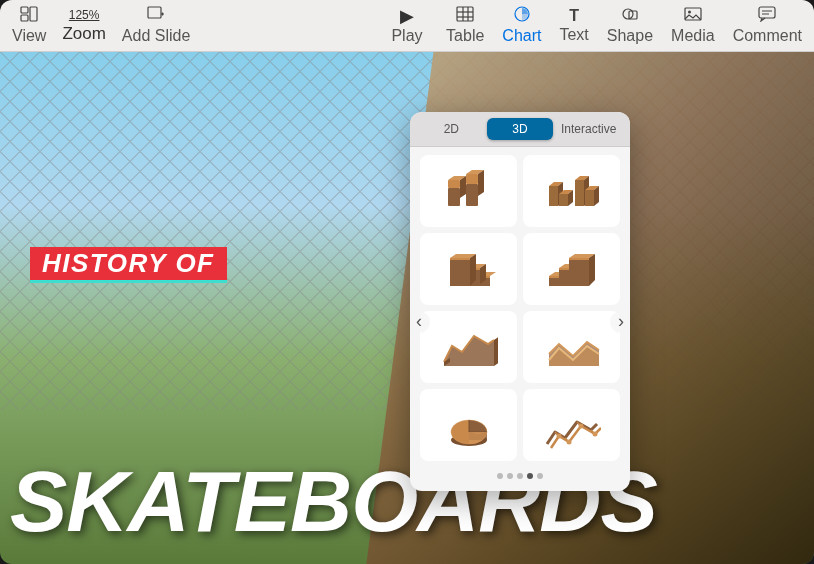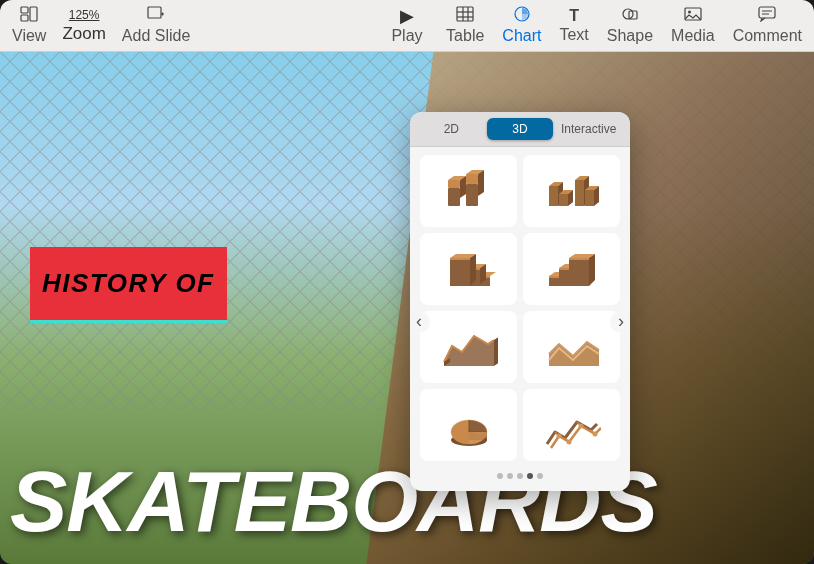--- a/index.html
+++ b/index.html
@@ -326,21 +326,21 @@
   </div>
 </div>
 
 <div class="slide-canvas">
 
   <div class="slide-bg"></div>
   <div class="fence-overlay"></div>
   <div class="skater-area"></div>
 
   <div style="position:absolute; top:195px; left:30px; display:flex; gap:0px; align-items:flex-start;">
-    <span style="background:#e8303a; color:#000000; font-size:26px; font-weight:900; padding:21px 12px; letter-spacing:1.5px; text-transform:uppercase; font-style:italic; display:inline-block; border-bottom:3px solid #3dddd0;">HISTORY OF</span>
+    <span style="background:#e8303a; color:#ffffff; font-size:26px; font-weight:900; padding:1px 12px; letter-spacing:1.5px; text-transform:uppercase; font-style:italic; display:inline-block; border-bottom:3px solid #3dddd0;">HISTORY OF</span>
   </div>
 
   <div style="position:absolute; bottom:20px; left:10px;">
     <span style="color:white; font-size:86px; font-weight:900; text-transform:uppercase; letter-spacing:-1px; line-height:1; font-style:italic; text-shadow:3px 3px 10px rgba(0,0,0,0.6);">SKATEBOARDS</span>
   </div>
 
   <div class="chart-popup">
 
     <div class="chart-tabs">
       <div class="chart-tab">2D</div>

